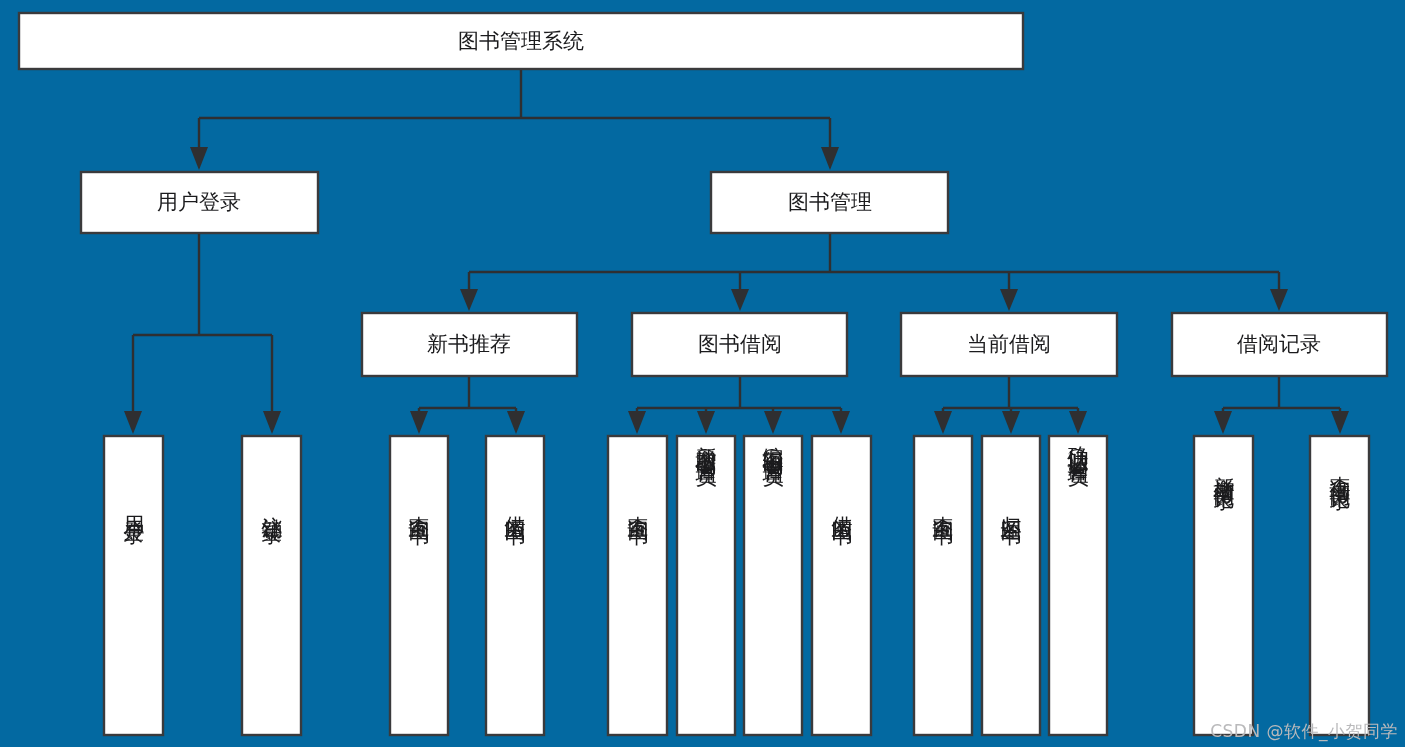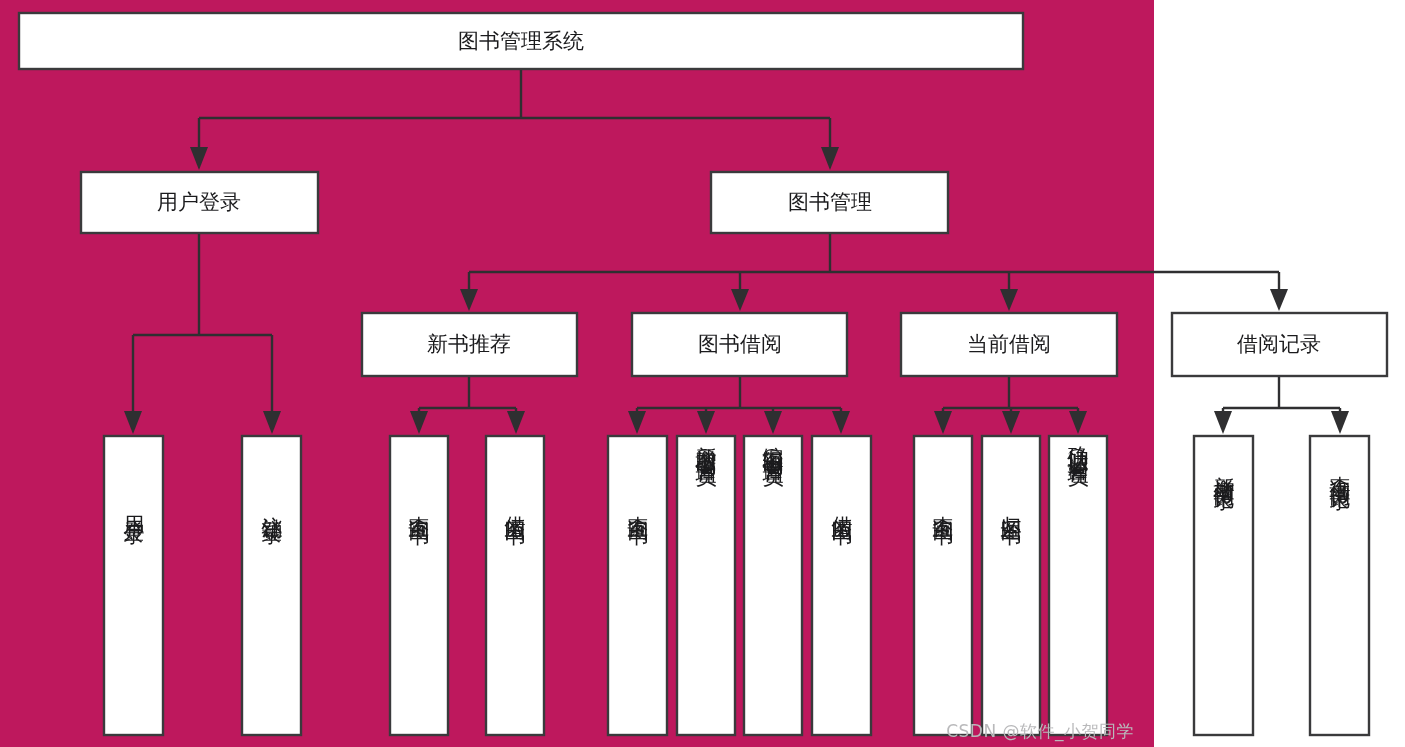--- a/index.html
+++ b/index.html
@@ -8,23 +8,23 @@
     background: #ffffff;
   }
   body {
     width: 1405px;
     height: 747px;
     overflow: hidden;
     font-family: "DejaVu Sans", "Liberation Sans", sans-serif;
   }
   #diagram-root {
     position: relative;
-    width: 1154px;
+    width: 1405px;
     height: 747px;
-    background: #be185d;
+    background: #0369a1;
   }
   svg#flow-svg {
     position: absolute;
     left: 0;
     top: 0;
     width: 1405px;
     height: 747px;
     display: block;
   }
   .node-box {
@@ -52,21 +52,21 @@
     stroke-width: 2.4;
     fill: none;
     stroke-linecap: butt;
   }
   .edge-arrow {
     fill: #2f2f31;
     stroke: none;
   }
   .watermark {
     position: absolute;
-    right: 20px;
+    right: 7px;
     bottom: 4px;
     font-family: "DejaVu Sans", "Liberation Sans", sans-serif;
     font-size: 17px;
     color: #b9b9bb;
     letter-spacing: 0.5px;
     white-space: nowrap;
     user-select: none;
   }
 </style>
 </head>

